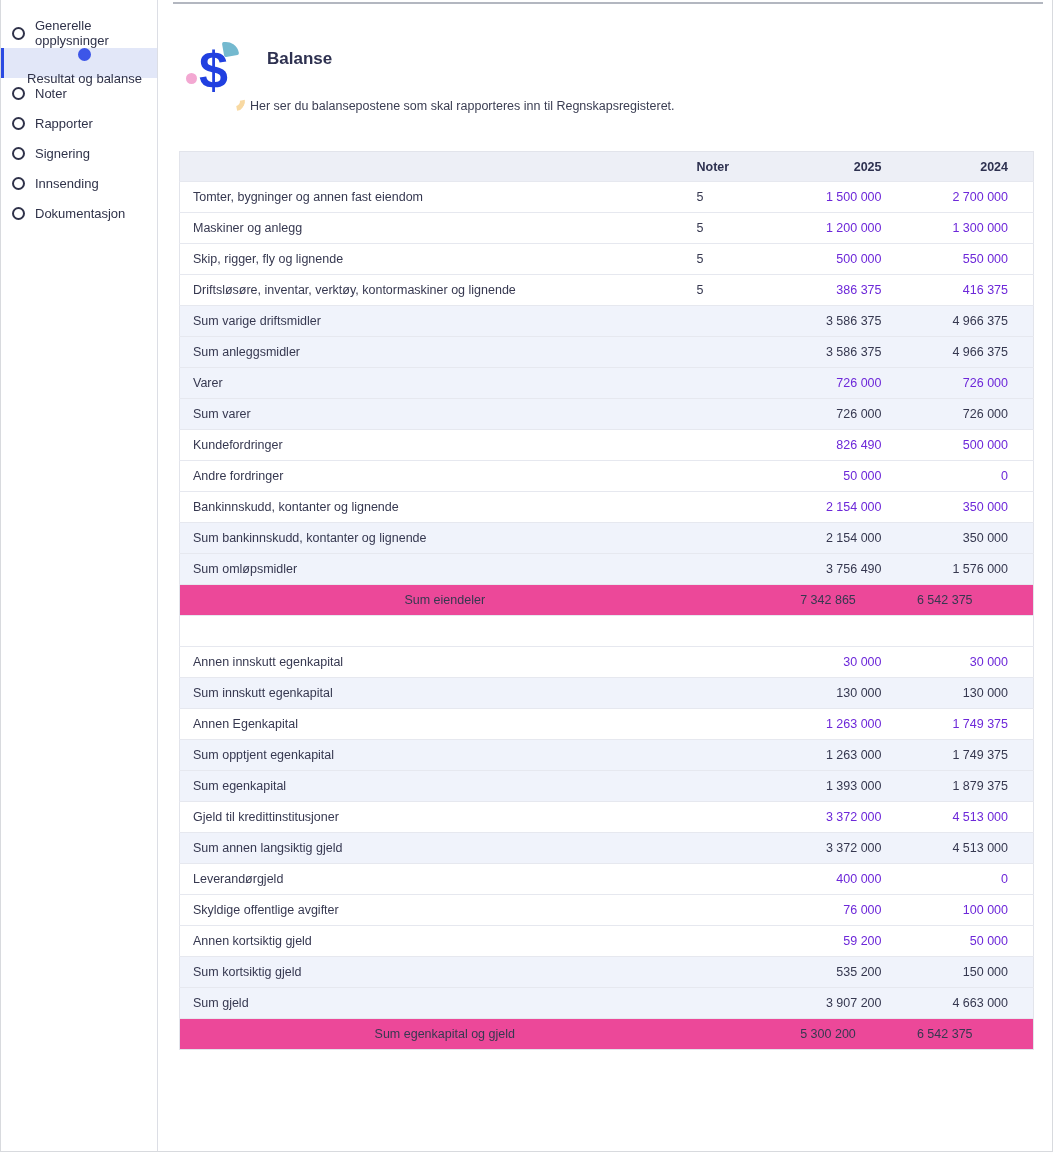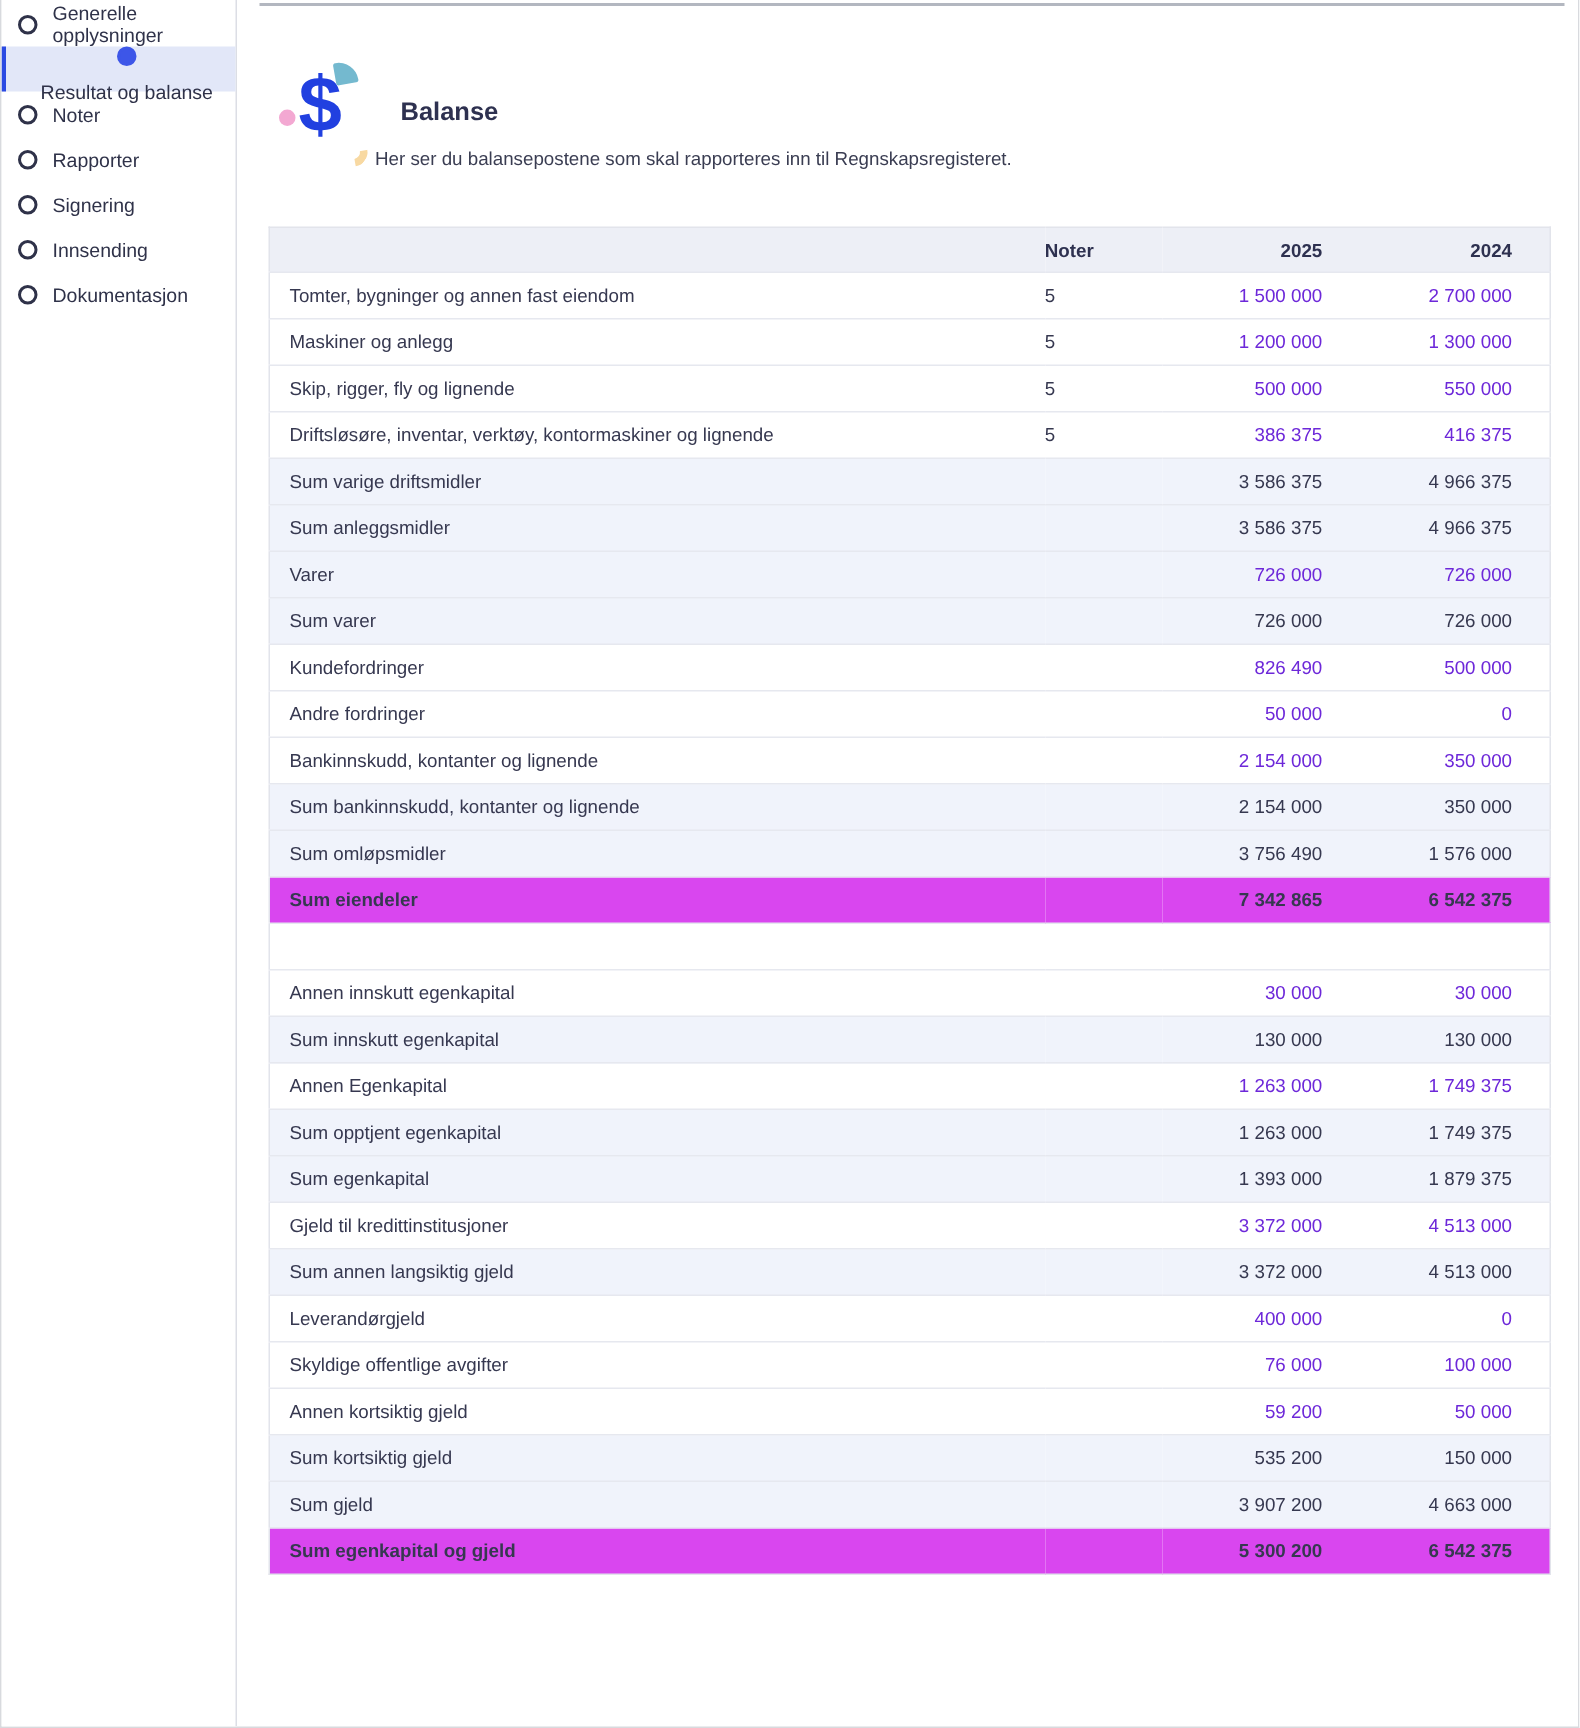--- a/index.html
+++ b/index.html
@@ -1,54 +1,54 @@
 <!DOCTYPE html>
 <html><head>
 <meta charset="utf-8">
 <style>
   * { margin:0; padding:0; box-sizing:border-box; }
   html,body { width:1053px; height:1152px; background:#fff; font-family:"Liberation Sans", sans-serif; }
   .page { position:relative; width:1053px; height:1152px; background:#fff;
           border-left:1px solid #d8dade; border-right:1px solid #d8dade; border-bottom:1px solid #d8dade; overflow:hidden; }
 
   
-  .sidebar { position:absolute; left:0; top:0; width:157px; height:100%; border-right:1px solid #dcdee5; padding-top:1px; background:#fff; }
+  .sidebar { position:absolute; left:0; top:0; width:157px; height:100%; border-right:1px solid #dcdee5; padding-top:18px; background:#fff; }
   .item { position:relative; height:30px; display:flex; align-items:center; gap:10px; padding-left:11px;
           font-size:13px; color:#2f3249; cursor:pointer; }
   .item .radio { width:13px; height:13px; border:2px solid #2f3249; border-radius:50%; flex:none; background:#fff; }
   .item.selected { background:#e2e7f8;flex-direction:column; }
   .item.selected::before { content:""; position:absolute; left:0; top:0; bottom:0; width:3px; background:#2b4ae2; }
   .item.selected .radio { background:#3d56e8; border-color:#3d56e8; }
 
   
   .main { position:absolute; left:158px; top:0; right:0; bottom:0; }
   .topline { position:absolute; left:14px; top:2px; width:870px; height:2px; background:#b3b7c0; }
 
   .illustration { position:absolute; left:23px; top:40px; width:70px; height:76px; }
   .dollar { position:absolute; left:17px; top:2px; font-size:52px; font-weight:700; color:#2140e0; line-height:1.1; }
   .dot-pink { position:absolute; left:4px; top:33px; width:11px; height:11px; border-radius:50%; background:#f3a8d2; }
   .wedge-teal { position:absolute; left:41px; top:1px; width:15px; height:15px; background:#74b9cf;
                 border-radius:2px 100% 2px 2px; transform:rotate(-10deg); }
   .arc-yellow { position:absolute; left:44px; top:52px; width:19px; height:19px; border-radius:50%;
                 border:5px solid transparent; border-right-color:#f8d9a2; transform:rotate(35deg); }
 
-  .page-title { position:absolute; left:108px; top:49px; font-size:17px; font-weight:600; color:#2e3150;margin-top:16px; }
+  .page-title { position:absolute; left:108px; top:49px; font-size:17px; font-weight:600; color:#2e3150; }
   .page-subtitle { position:absolute; left:91px; top:99px; font-size:12.5px; color:#3a3d52; }
 
   
   table { position:absolute; left:20px; top:151px; width:854px; border-collapse:collapse; table-layout:fixed;
           font-size:12.5px; color:#363850; border:1px solid #e2e4eb; }
   col.c-label { width:517px; } col.c-noter { width:78px; } col.c-2025 { width:107px; } col.c-2024 { width:152px; }
   thead th { height:30px; background:#edeff6; font-weight:700; color:#2e3150; text-align:left; }
   tbody td { height:31px; border-top:1px solid #e6e8ef; }
   td.label, th.label { padding-left:13px; text-align:left; }
   td.num, th.num { text-align:right; padding-right:0; }
   td.last, th.last { padding-right:25px; }
   tr.tinted td { background:#f0f3fb; }
-  tr.total td { background:#d946ef; font-weight:700; }
+  tr.total td { background:#ec4899; font-weight:400;text-align:center; }
   tr.spacer td { background:#fff; }
   td.blue { color:#6d28d9; cursor:pointer; }
 </style>
 </head>
 <body>
 
 <div class="page">
 
   <nav class="sidebar" id="sidebar">
       <div class="item">

